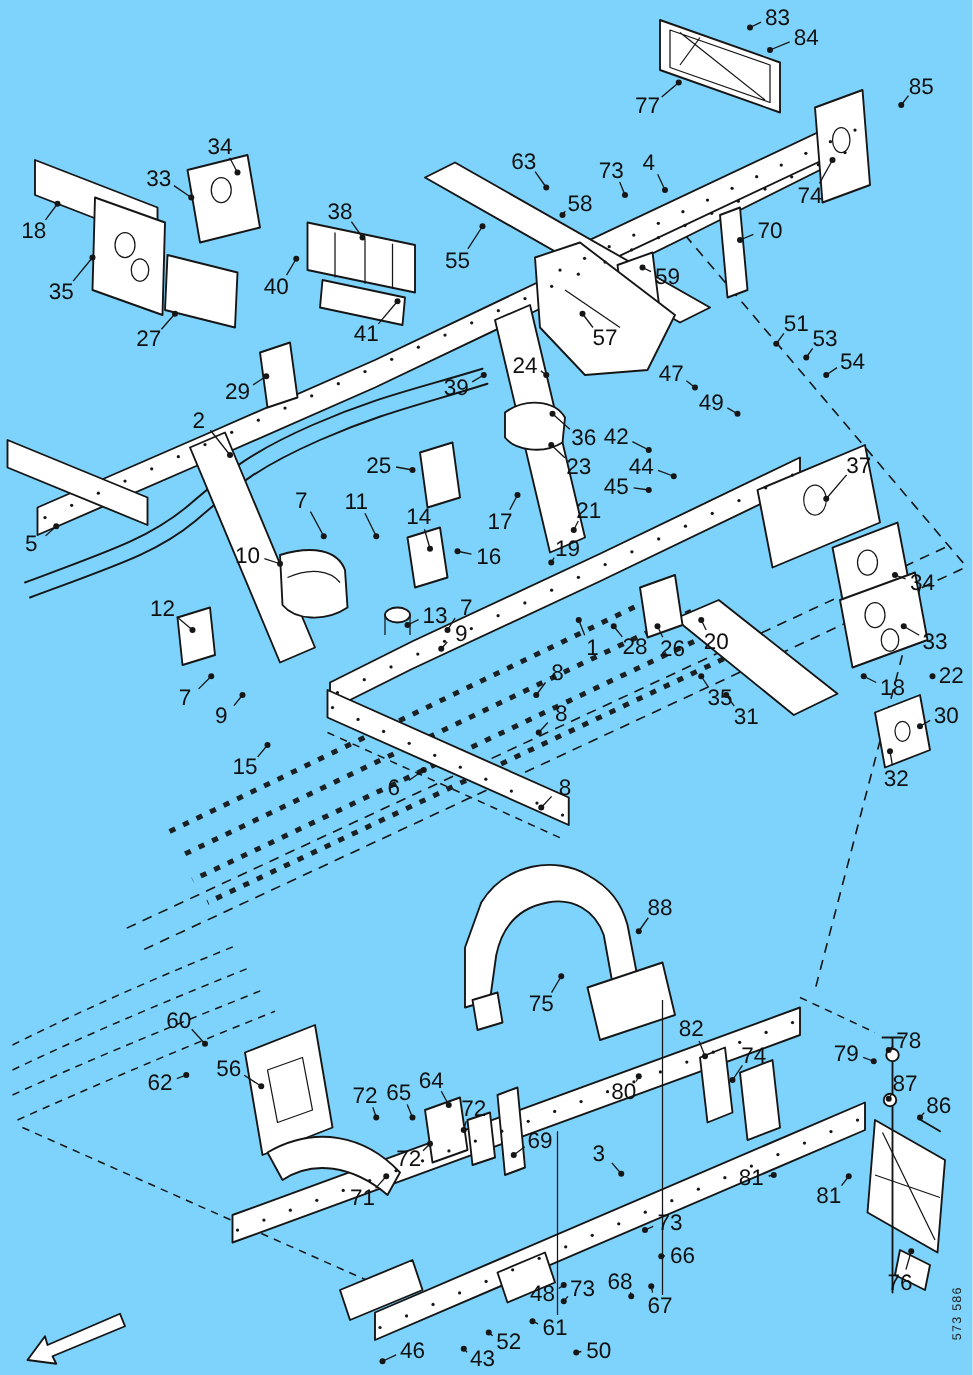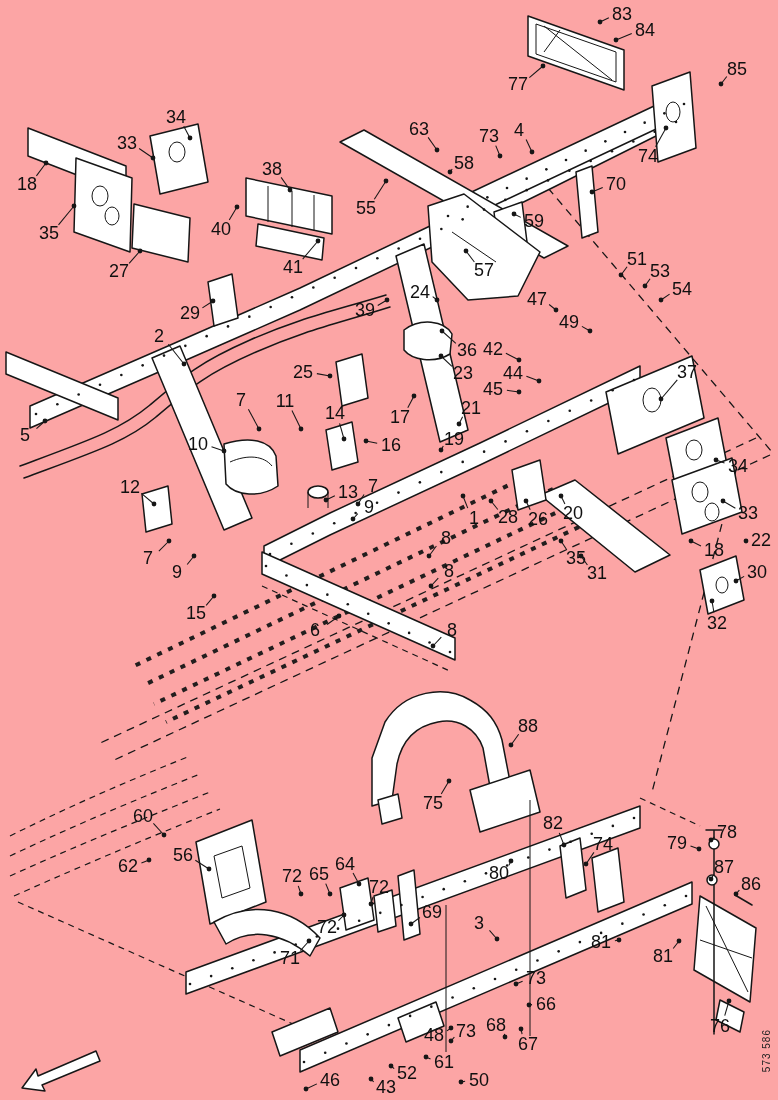--- a/index.html
+++ b/index.html
@@ -1,16 +1,16 @@
 <!DOCTYPE html>
 <html><head>
 <meta charset="utf-8">
 <style>
   html,body{margin:0;padding:0;background:#f4f4f4;}
-  .stage{position:relative;width:778px;height:1100px;background:#fca5a5;margin:0 auto;
+  .stage{position:relative;width:778px;height:1100px;background:#7dd3fc;margin:0 auto;
          font-family:"Liberation Sans",sans-serif;overflow:hidden;}
   svg{position:absolute;left:0;top:0;}
   .ln{fill:none;stroke:#161616;stroke-width:1.5;stroke-linejoin:round;stroke-linecap:round;}
   .thin{fill:none;stroke:#161616;stroke-width:1;stroke-linejoin:round;}
   .part{fill:#ffffff;stroke:#161616;stroke-width:1.5;stroke-linejoin:round;}
   .dash{fill:none;stroke:#161616;stroke-width:1.3;stroke-dasharray:8 6;}
   .dashf{fill:none;stroke:#161616;stroke-width:1.2;stroke-dasharray:6 5;}
   .bundle{fill:none;stroke:#161616;stroke-width:4;stroke-dasharray:5 7;opacity:.95;}
   .lbl{font:18px "Liberation Sans",sans-serif;fill:#101010;}
   .leader{stroke:#161616;stroke-width:1.05;fill:none;}

